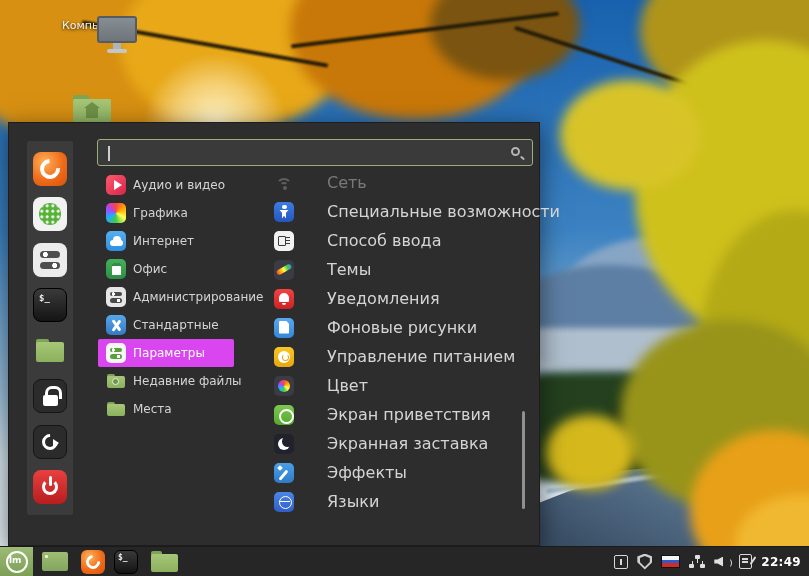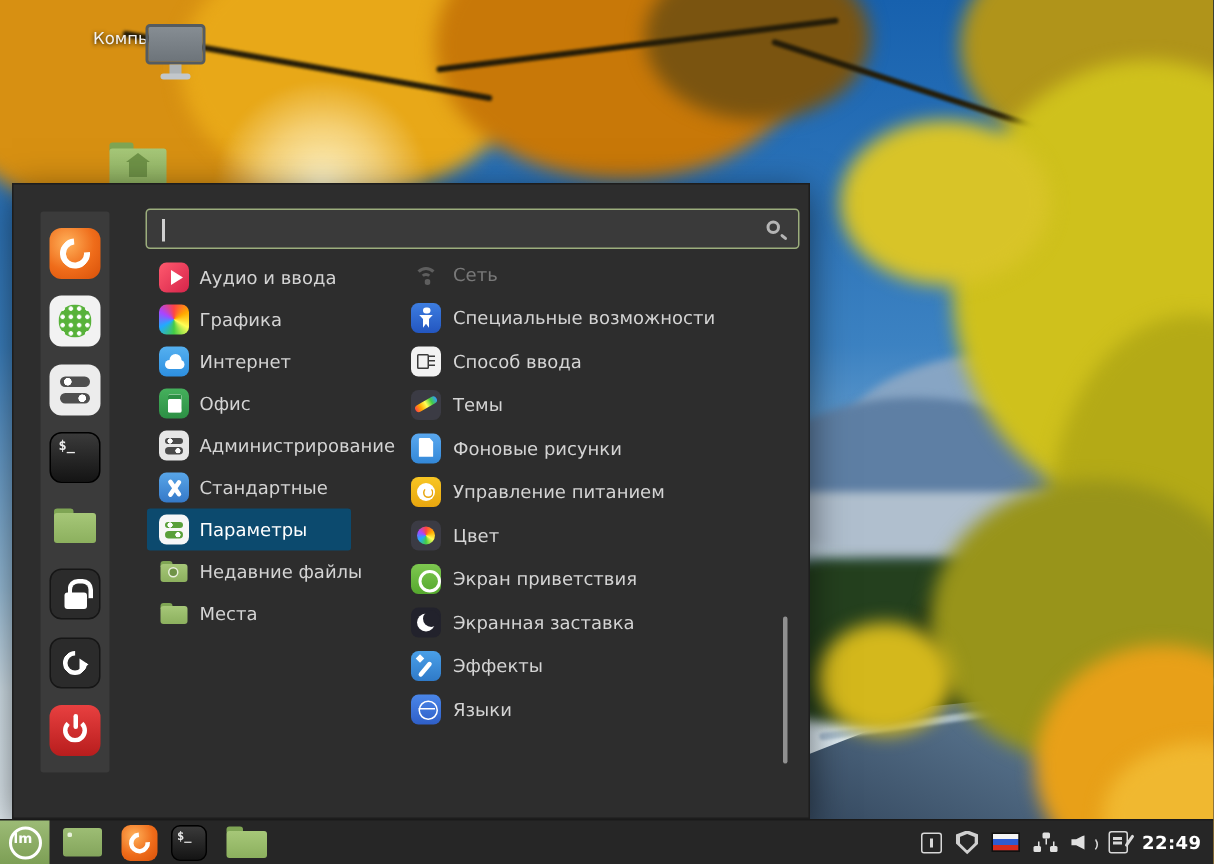--- a/index.html
+++ b/index.html
@@ -65,25 +65,25 @@
   .search{position:absolute;left:88px;top:16px;width:436px;height:27px;background:#3a3a3a;border:1px solid #9cae7d;border-radius:3px;}
   .search input{position:absolute;inset:0;background:transparent;border:none;outline:none;color:#ddd;font-size:13px;padding:0 28px 0 12px;}
   .caret{position:absolute;left:10px;top:6px;width:1.5px;height:15px;background:#cfcfcf;}
   .mag{position:absolute;right:12px;top:7px;width:9px;height:9px;border:2px solid #b5b5b5;border-radius:50%;}
   .mag:after{content:"";position:absolute;left:7px;top:8px;width:5px;height:2px;background:#b5b5b5;transform:rotate(40deg);border-radius:1px;}
 
   
   .cats{position:absolute;left:89px;top:48px;width:136px;}
   .cat-row{position:relative;height:28px;display:flex;align-items:center;padding-left:8px;border-radius:2px;color:#d4d4d4;font-size:12px;}
   .cat-row.noicon{padding-left:11px;}
-  .cat-row.selected{background:#0c4a6e;color:#fff;}
+  .cat-row.selected{background:#d946ef;color:#fff;}
   .cat-row .lbl{margin-left:7px;white-space:nowrap;}
   .cat-row.noicon .lbl{margin-left:0;}
   .apps{position:absolute;left:257px;top:45px;width:258px;}
-  .app-row{position:relative;height:29px;display:flex;align-items:center;padding-left:8px;color:#d4d4d4;font-size:12px;}
+  .app-row{position:relative;height:29px;display:flex;align-items:center;padding-left:8px;color:#d4d4d4;font-size:16px;gap:25px;}
   .app-row .lbl{margin-left:8px;white-space:nowrap;}
   .app-row.disabled{opacity:.45;}
   .mscroll{position:absolute;left:513px;top:288px;width:3px;height:98px;background:#909090;border-radius:2px;}
 
   
   .ic{position:relative;width:20px;height:20px;border-radius:5px;flex:0 0 auto;}
   .ic-audio{background:linear-gradient(135deg,#ff5a6e,#d6244a);}
   .ic-audio:after{content:"";position:absolute;left:8px;top:5px;border-top:5px solid transparent;border-bottom:5px solid transparent;border-left:8px solid #fff;}
   .ic-graphics{background:conic-gradient(#f44,#fa0,#ff5,#4c4,#2af,#a4f,#f44);}
   .ic-internet{background:linear-gradient(180deg,#55b0f0,#2d8fe0);}
@@ -243,21 +243,21 @@
 
     <div class="search">
       <input type="text" value="" style="">
       <span class="caret"></span>
       <span class="mag"></span>
     </div>
 
     <div class="cats">
       <div class="cat-row">
         <span class="ic ic-audio"></span>
-        <span class="lbl">Аудио и ввода</span>
+        <span class="lbl">Аудио и видео</span>
       </div>
       <div class="cat-row">
         <span class="ic ic-graphics"></span>
         <span class="lbl">Графика</span>
       </div>
       <div class="cat-row">
         <span class="ic ic-internet"></span>
         <span class="lbl">Интернет</span>
       </div>
       <div class="cat-row">
@@ -312,20 +312,24 @@
         <span class="ic ic-access"></span>
         <span class="lbl">Специальные возможности</span>
       </div>
       <div class="app-row">
         <span class="ic ic-input"></span>
         <span class="lbl">Способ ввода</span>
       </div>
       <div class="app-row">
         <span class="ic ic-themes"></span>
         <span class="lbl">Темы</span>
+      </div>
+      <div class="app-row">
+        <span class="ic ic-notif"></span>
+        <span class="lbl">Уведомления</span>
       </div>
       <div class="app-row">
         <span class="ic ic-bg"></span>
         <span class="lbl">Фоновые рисунки</span>
       </div>
       <div class="app-row">
         <span class="ic ic-powm"></span>
         <span class="lbl">Управление питанием</span>
       </div>
       <div class="app-row">

